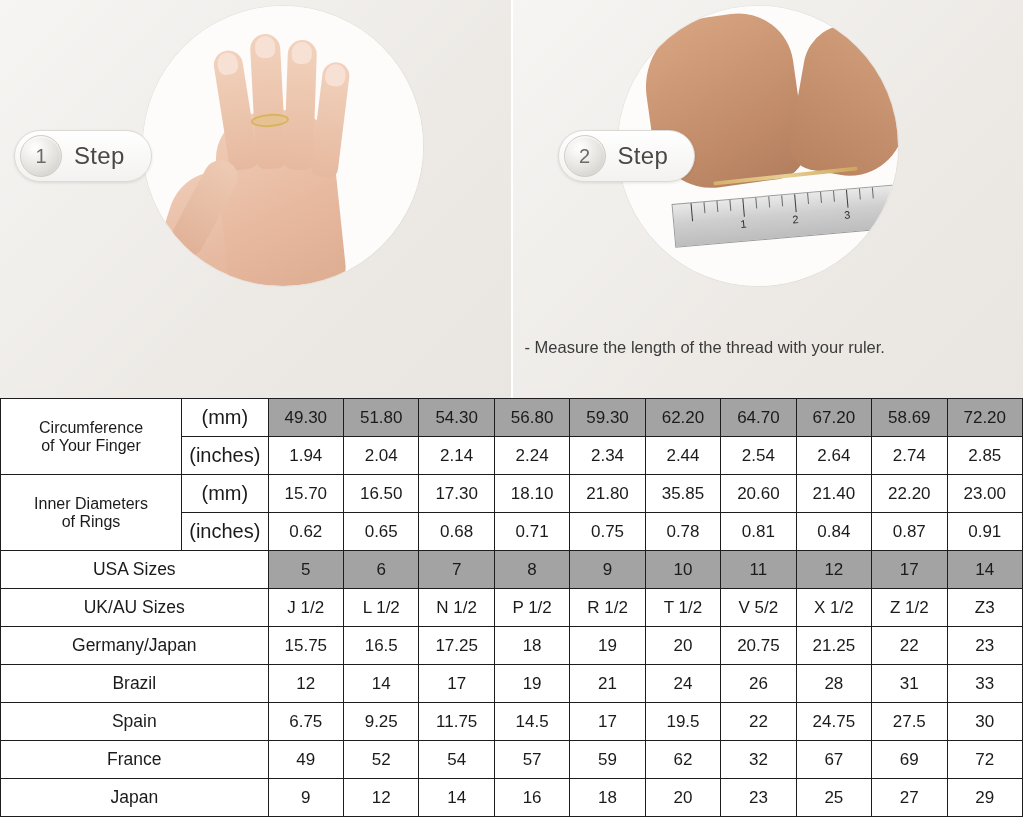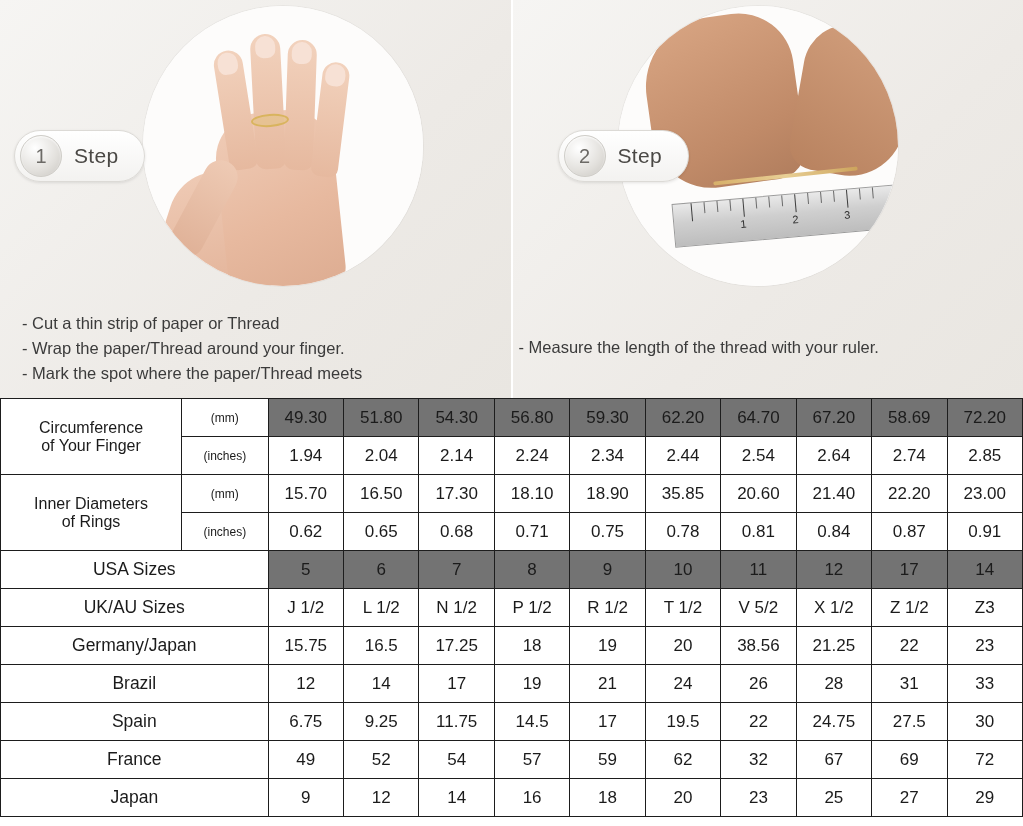--- a/index.html
+++ b/index.html
@@ -174,21 +174,21 @@
     margin: 4px 12px 4px 5px;
     border-radius: 50%;
     background: radial-gradient(circle at 35% 30%, #ffffff 0%, #e2e0dc 60%, #c9c6c1 100%);
     border: 1px solid #cfcdc8;
     color: #6c6a66;
     font-size: 20px;
     display: flex; align-items: center; justify-content: center;
     box-shadow: inset 0 1px 2px rgba(255,255,255,0.9);
   }
   .step-word {
-    font-size: 21px;
+    font-size: 24px;
     color: #4a4845;
     letter-spacing: 0.3px;
   }
 
   
   .instructions {
     position: absolute;
     bottom: 8px;
     font-size: 16.5px;
     line-height: 25px;
@@ -220,24 +220,24 @@
     padding: 0 6px;
   }
   td.label-left {
     text-align: left;
     padding-left: 7px;
     font-size: 17.5px;
   }
   td.unit {
     text-align: left;
     padding-left: 5px;
-    font-size: 12px;
+    font-size: 20px;
     margin-top: 32px;
   }
-  td.shaded { background: #737373; }
+  td.shaded { background: #a3a3a3; }
   col.c-label { width: 180px; }
   col.c-unit  { width: 86px; }
   col.c-data  { width: 75px; }
 </style>
 </head>
 <body>
 
 <div class="page">
 
   <div class="steps">
@@ -263,25 +263,20 @@
           <div class="thumb"></div>
           <div class="ring-band"></div>
         </div>
       </div>
 
       <div class="step-badge badge-left">
         <div class="step-num">1</div>
         <div class="step-word">Step</div>
       </div>
 
-      <div class="instructions ins-left">
-        <div>-  Cut a thin strip of paper or Thread</div>
-        <div>-  Wrap the paper/Thread around your finger.</div>
-        <div>-  Mark the spot where the paper/Thread meets</div>
-      </div>
     </div>
 
     <div class="step-panel right">
 
       <div class="photo-circle photo-right" style="left:105px;">
         <div class="measure-wrap">
           <div class="hand2"></div>
           <div class="hand3"></div>
           <div class="thread"></div>
           <div class="ruler">
@@ -305,21 +300,21 @@
             <div class="num" style="left:170px;">3</div>
           </div>
         </div>
       </div>
 
       <div class="step-badge badge-right" style="left:45px;">
         <div class="step-num">2</div>
         <div class="step-word">Step</div>
       </div>
 
-      <div class="instructions ins-right" style="left:6px;">
+      <div class="instructions ins-right" style="left:12px;">
         <div>-  Measure the length of the thread with your ruler.</div>
       </div>
     </div>
   </div>
 
   <table class="size-table">
     <colgroup>
       <col class="c-label">
         <col class="c-unit">
       <col class="c-data">
@@ -370,21 +365,21 @@
       <tr>
         <td class="label-main" rowspan="2">
           <div>Inner Diameters</div>
           <div>of Rings</div>
         </td>
         <td class="unit">(mm)</td>
         <td>15.70</td>
         <td>16.50</td>
         <td>17.30</td>
         <td>18.10</td>
-        <td>18.90</td>
+        <td>21.80</td>
         <td>35.85</td>
         <td>20.60</td>
         <td>21.40</td>
         <td>22.20</td>
         <td>23.00</td>
       </tr>
 
       <tr>
         <td class="unit">(inches)</td>
         <td>0.62</td>
@@ -428,21 +423,21 @@
       </tr>
 
       <tr>
         <td class="label-left" colspan="2">Germany/Japan</td>
         <td>15.75</td>
         <td>16.5</td>
         <td>17.25</td>
         <td>18</td>
         <td>19</td>
         <td>20</td>
-        <td>38.56</td>
+        <td>20.75</td>
         <td>21.25</td>
         <td>22</td>
         <td>23</td>
       </tr>
 
       <tr>
         <td class="label-left" colspan="2">Brazil</td>
         <td>12</td>
         <td>14</td>
         <td>17</td>

